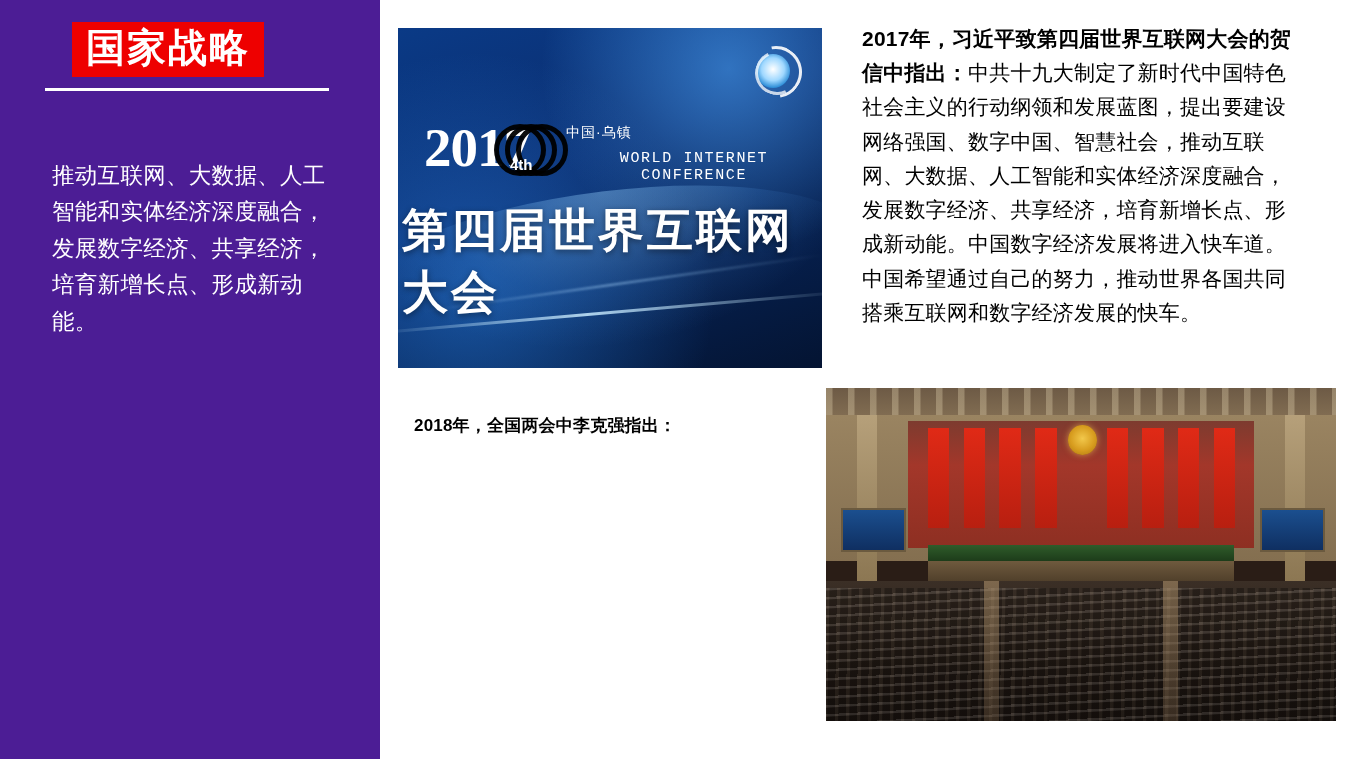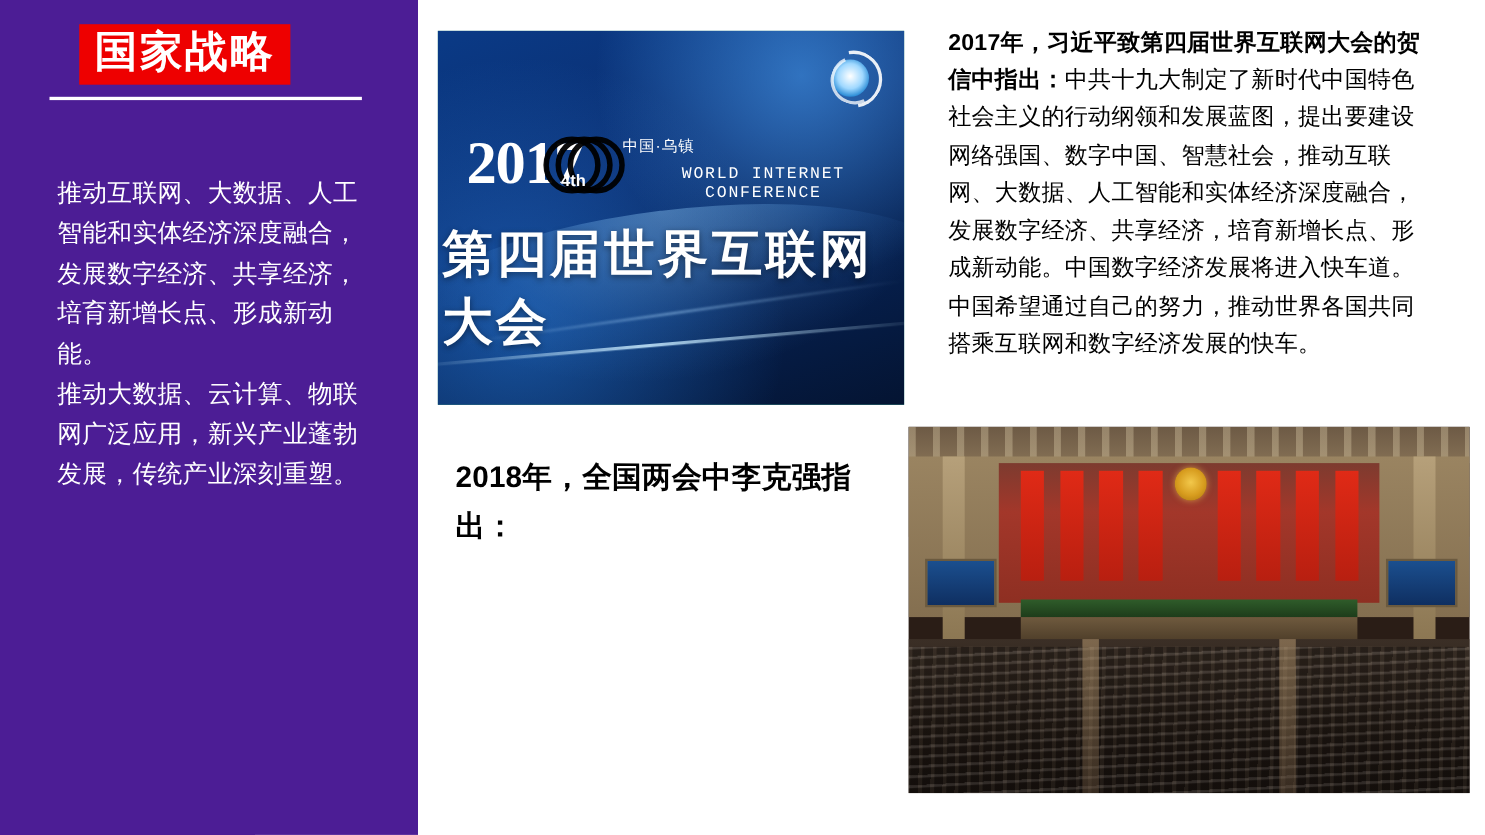--- a/index.html
+++ b/index.html
@@ -230,21 +230,21 @@
   }
   .para-2017 .lead {
     font-weight: bold;
   }
 
   .para-2018 {
     position: absolute;
     left: 414px;
     top: 412px;
     width: 400px;
-    font-size: 27px;
+    font-size: 17px;
     line-height: 1.63;
     color: #000000;
     letter-spacing: 0.2px;
   }
   .para-2018 .lead {
     font-weight: bold;
     display: block;
     margin-bottom: 2px;
   }
 
@@ -361,21 +361,20 @@
 </head>
 <body>
 
 <div class="slide">
 
   <div class="left-panel">
     <div class="title-badge">国家战略</div>
     <div class="title-underline"></div>
     <div class="left-body">
       <p>推动互联网、大数据、人工智能和实体经济深度融合，发展数字经济、共享经济，培育新增长点、形成新动能。</p>
-      <p>推动大数据、云计算、物联网广泛应用，新兴产业蓬勃发展，传统产业深刻重塑。</p>
     </div>
   </div>
 
   <div class="conf-image">
     <div class="conf-bg"></div>
     <div class="conf-swoosh"></div>
     <div class="conf-swoosh2"></div>
     <div class="conf-swoosh3"></div>
 
     <div class="conf-logo">

